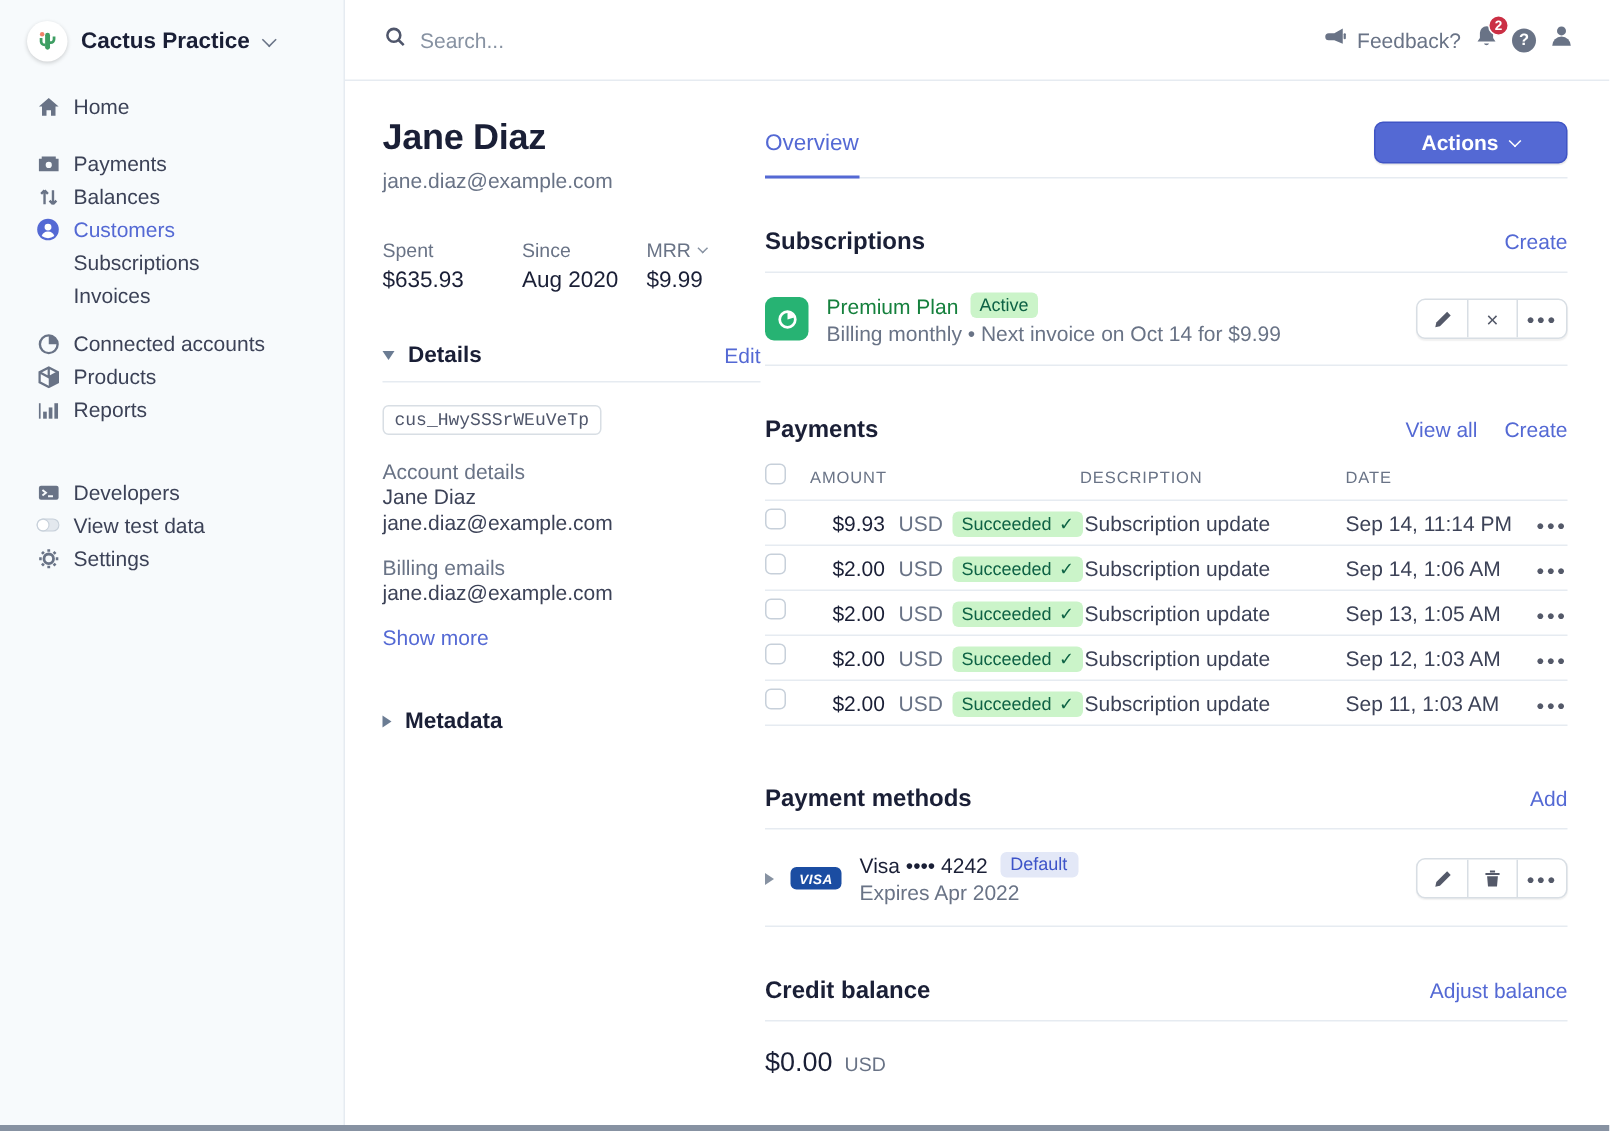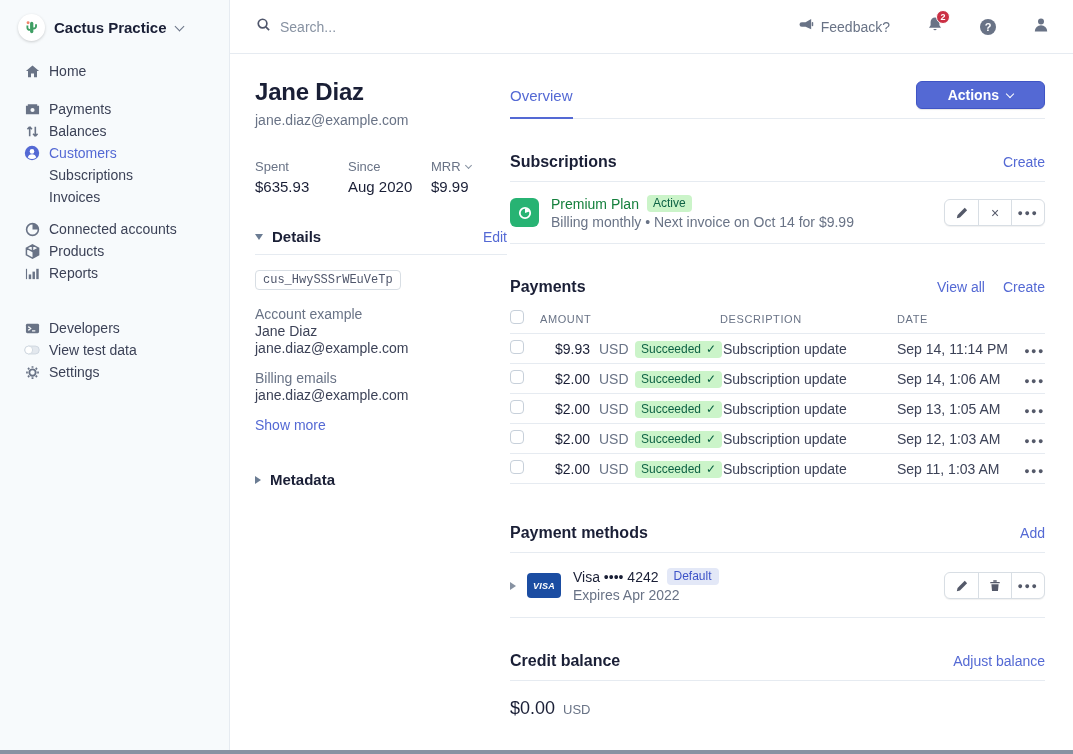--- a/index.html
+++ b/index.html
@@ -21,21 +21,21 @@
   .nav-item.active { color:#5469d4; font-weight:500; }
   .nav-gap { height:16px; }
   .nav-gap-lg { height:33px; }
   svg.g { fill:#697386; stroke:none; }
 
   
   .topbar { position:absolute; left:230px; right:0; top:0; height:54px; background:#fff; border-bottom:1px solid #e6ebf1; display:flex; align-items:center; padding:0 24px 0 26px; }
   .search-wrap { display:flex; align-items:center; gap:9px; flex:1; }
   .search-input { border:none; outline:none; font-size:14px; color:#3c4257; background:transparent; width:400px; font-family:"Liberation Sans",sans-serif; }
   .search-input::placeholder { color:#8792a2; }
-  .top-right { display:flex; align-items:center; gap:37px; }
+  .top-right { display:flex; align-items:center; gap:9px; }
   .feedback { display:flex; align-items:center; gap:7px; font-size:14px; color:#697386; cursor:pointer; }
   .bell-wrap { position:relative; cursor:pointer; }
   .notif-badge { position:absolute; top:-6px; right:-7px; min-width:14px; height:14px; border-radius:8px; background:#cb2f44; color:#fff; font-size:9px; font-weight:700; display:flex; align-items:center; justify-content:center; padding:0 3px; border:1.5px solid #fff; }
   .help-circle { width:16px; height:16px; border-radius:50%; background:#697386; color:#fff; font-size:11px; font-weight:700; display:flex; align-items:center; justify-content:center; cursor:pointer; }
 
   
   .content { position:absolute; left:230px; top:55px; right:0; bottom:4px; display:flex; padding:0 28px 0 25px; overflow:hidden; background:#fff; }
   .leftcol { width:252px; flex:0 0 auto; }
   .rightcol { flex:1; margin-left:3px; min-width:0; }
   a.link { color:#5469d4; text-decoration:none; font-size:14px; cursor:pointer; }
@@ -93,21 +93,21 @@
   .checkbox { width:14px; height:14px; border:1px solid #c7d0da; border-radius:4px; background:#fff; cursor:pointer; }
   .amt { font-size:14px; font-weight:500; color:#1a1f36; text-align:right; }
   .cur { font-size:14px; color:#697386; padding-left:9px; }
   .cell-badge { padding-left:7px; }
   .desc { font-size:14px; color:#3c4257; }
   .date { font-size:14px; color:#3c4257; }
   .row-dots { text-align:right; cursor:pointer; }
 
   .pm-row { display:flex; align-items:center; padding:15px 0 14px; border-bottom:1px solid #e6ebf1; }
   .expander { margin-right:11px; cursor:pointer; }
-  .visa-card { width:34px; height:25px; background:#1b4da2; border-radius:4px; display:flex; align-items:center; justify-content:center; flex:0 0 auto; }
+  .visa-card { width:34px; height:15px; background:#1b4da2; border-radius:4px; display:flex; align-items:center; justify-content:center; flex:0 0 auto; }
   .visa-card span { color:#fff; font-size:9px; font-weight:700; font-style:italic; letter-spacing:.3px; }
   .pm-info { margin-left:12px; flex:1; }
   .pm-title-row { display:flex; align-items:center; gap:8px; }
   .pm-name { font-size:14px; font-weight:500; color:#1a1f36; }
   .badge-blue { background:#e3e8f7; color:#3d53c8; font-size:12px; border-radius:4px; padding:1px 7px 2px; }
   .pm-sub { margin-top:2px; font-size:14px; color:#697386; }
 
   .balance-row { margin-top:17px; display:flex; align-items:baseline; gap:8px; }
   .balance-amt { font-size:18px; color:#1a1f36; }
   .balance-cur { font-size:13px; color:#697386; }
@@ -305,21 +305,21 @@
 
       <div class="details">
         <div class="sec-head-sm">
           <span class="caret-down"></span>
           <span class="sec-title-sm">Details</span>
           <a class="link">Edit</a>
         </div>
         <div class="hr"></div>
         <span class="id-badge">cus_HwySSSrWEuVeTp</span>
         <div class="kv">
-          <div class="k">Account example</div>
+          <div class="k">Account details</div>
           <div class="v">Jane Diaz</div>
           <div class="v">jane.diaz@example.com</div>
         </div>
         <div class="kv" style="margin-top:13px">
           <div class="k">Billing emails</div>
           <div class="v">jane.diaz@example.com</div>
         </div>
         <a class="link show-more">Show more</a>
       </div>
 

